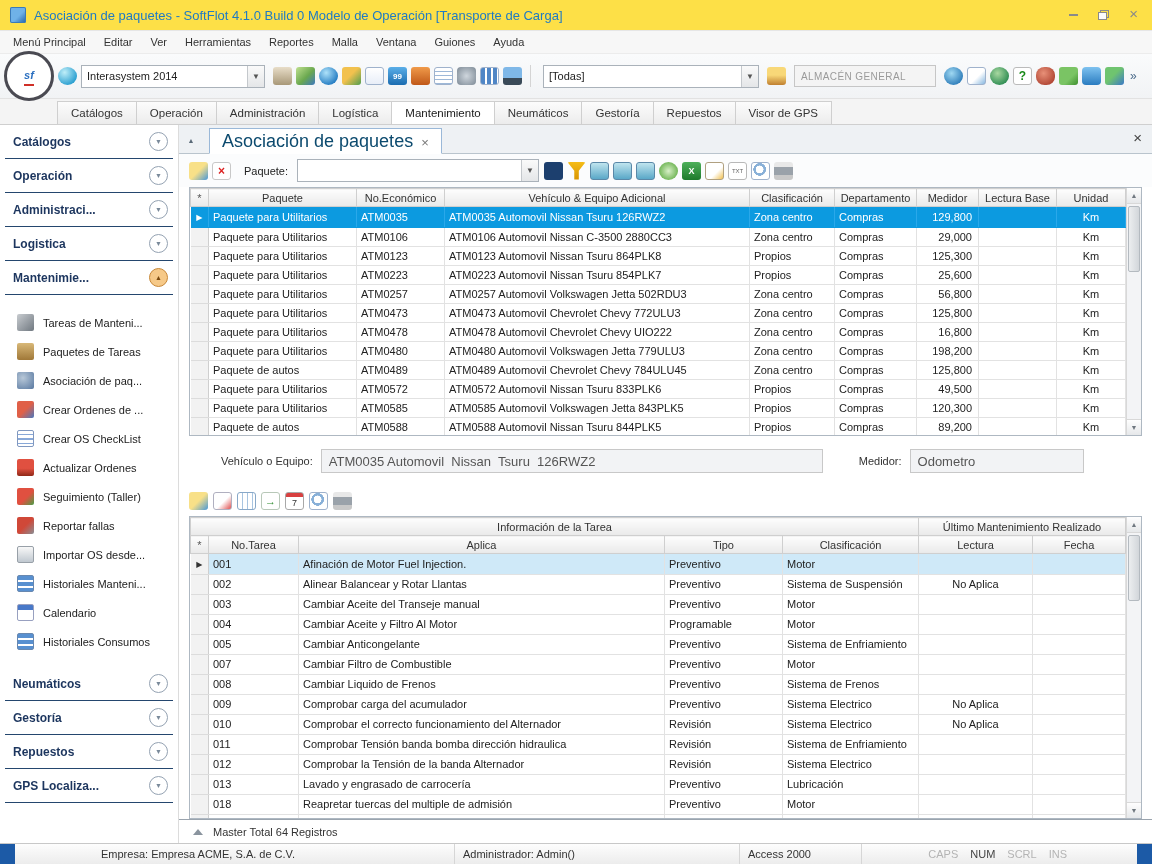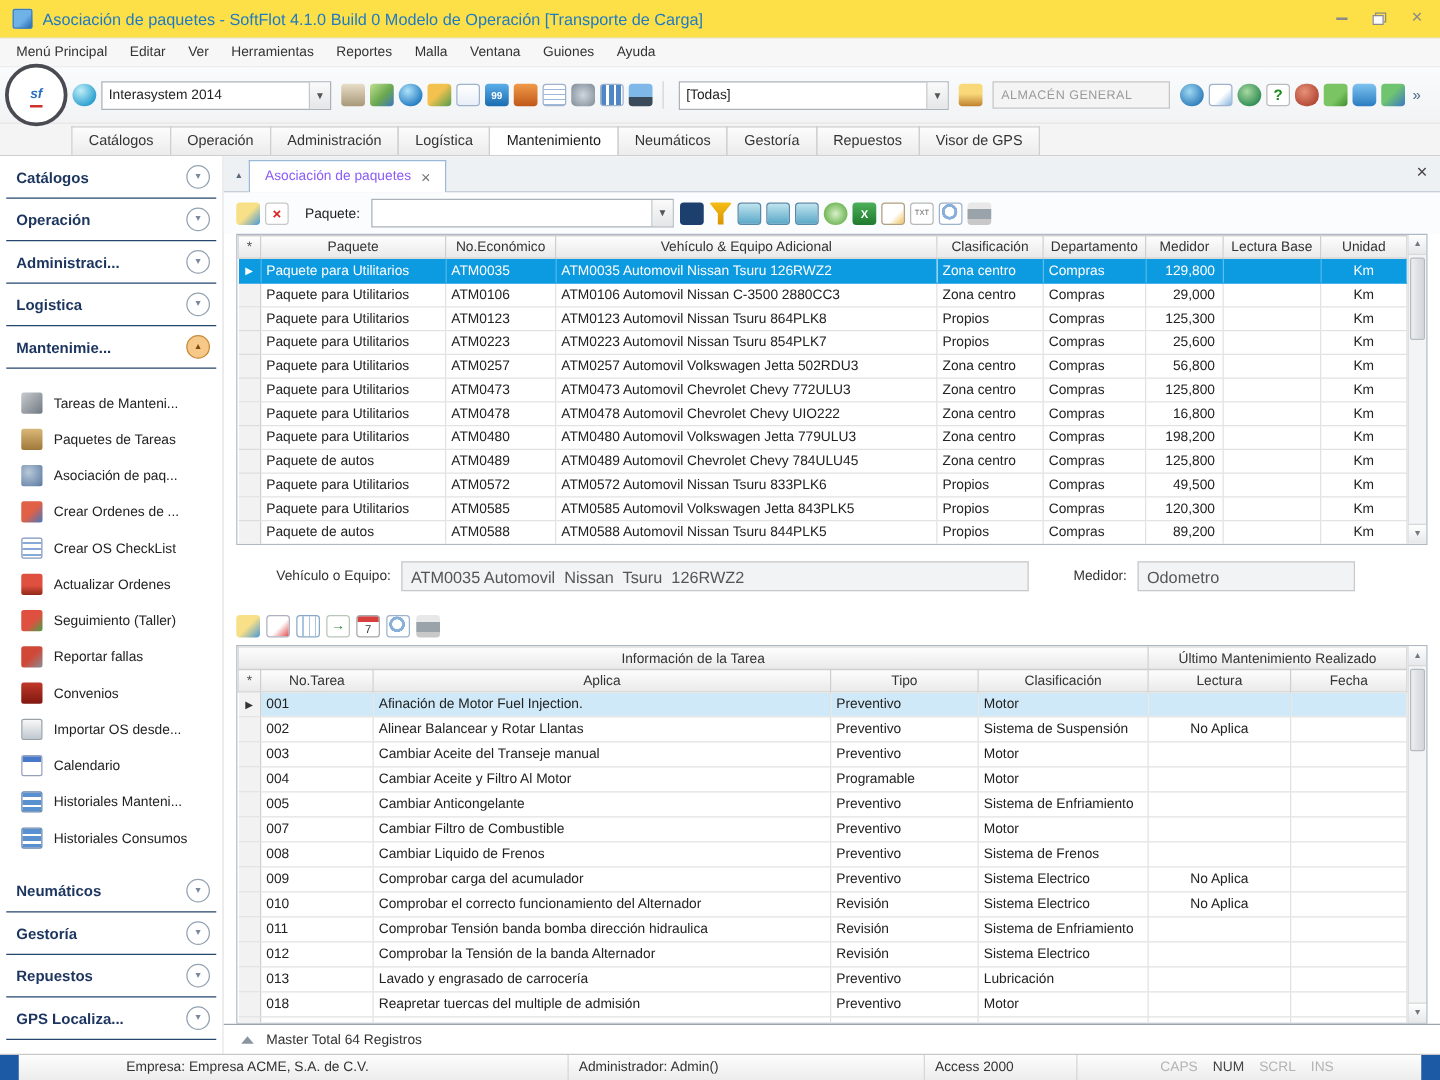--- a/index.html
+++ b/index.html
@@ -114,21 +114,21 @@
   .sb-item{height:29px;display:flex;align-items:center;gap:9px;padding-left:17px;cursor:default;}
   .sb-ico{width:17px;height:17px;flex:none;border-radius:2px;}
   .sb-item-label{color:#222;white-space:nowrap;overflow:hidden;}
   .sb-bottom{margin-top:11px;}
 
   
   .main{flex:1;display:flex;flex-direction:column;min-width:0;background:#fff;}
   .doc-tabbar{height:28px;flex:none;display:flex;align-items:flex-end;background:#eef1f4;border-bottom:1px solid #b9c4cd;padding-left:4px;}
   .tab-collapse{width:16px;height:16px;margin-bottom:5px;display:flex;align-items:center;justify-content:center;color:#5a6a78;cursor:default;}
   .tab-collapse::before{content:"▲";font-size:7px;}
-  .doc-tab{height:24px;display:flex;align-items:center;gap:8px;padding:0 12px;background:#fff;border:1px solid #9ab8d8;border-bottom:1px solid #fff;margin-bottom:-1px;color:#8b5cf6;font-size:11px;cursor:default;}
+  .doc-tab{margin-left:10px;height:24px;display:flex;align-items:center;gap:8px;padding:0 12px;background:#fff;border:1px solid #9ab8d8;border-bottom:1px solid #fff;margin-bottom:-1px;color:#0c4a6e;font-size:18px;cursor:default;}
   .tab-close-x{color:#777;cursor:default;}
   .tab-close-x::before{content:"×";font-size:13px;}
   .docbar-close{margin-left:auto;margin-right:10px;margin-bottom:7px;color:#444;cursor:default;}
   .docbar-close::before{content:"×";font-size:15px;}
 
   .search-bar{height:33px;flex:none;display:flex;align-items:center;gap:5px;padding-left:10px;background:#fbfcfd;}
   .search-label{color:#222;margin:0 4px 0 8px;}
   .search-combo{width:240px;}
 
   .grid-wrap{display:flex;margin-left:10px;border:1px solid #aeb8c2;background:#fff;align-self:flex-start;}
@@ -385,38 +385,34 @@
           <div class="sb-item">
             <span class="sb-ico ic-car-track"></span>
             <span class="sb-item-label">Seguimiento (Taller)</span>
           </div>
 
           <div class="sb-item">
             <span class="sb-ico ic-fault"></span>
             <span class="sb-item-label">Reportar fallas</span>
           </div>
 
-          <div class="sb-item">
-            <span class="sb-ico ic-agreement"></span>
-            <span class="sb-item-label">Convenios</span>
-          </div>
 
           <div class="sb-item">
             <span class="sb-ico ic-import"></span>
             <span class="sb-item-label">Importar OS desde...</span>
           </div>
 
           <div class="sb-item">
+            <span class="sb-ico ic-history-table"></span>
+            <span class="sb-item-label">Historiales Manteni...</span>
+          </div>
+
+          <div class="sb-item">
             <span class="sb-ico ic-calendar2"></span>
             <span class="sb-item-label">Calendario</span>
-          </div>
-
-          <div class="sb-item">
-            <span class="sb-ico ic-history-table"></span>
-            <span class="sb-item-label">Historiales Manteni...</span>
           </div>
 
           <div class="sb-item">
             <span class="sb-ico ic-history-table"></span>
             <span class="sb-item-label">Historiales Consumos</span>
           </div>
         </div>
       <div class="sb-bottom">
 
           <div class="sb-section">

